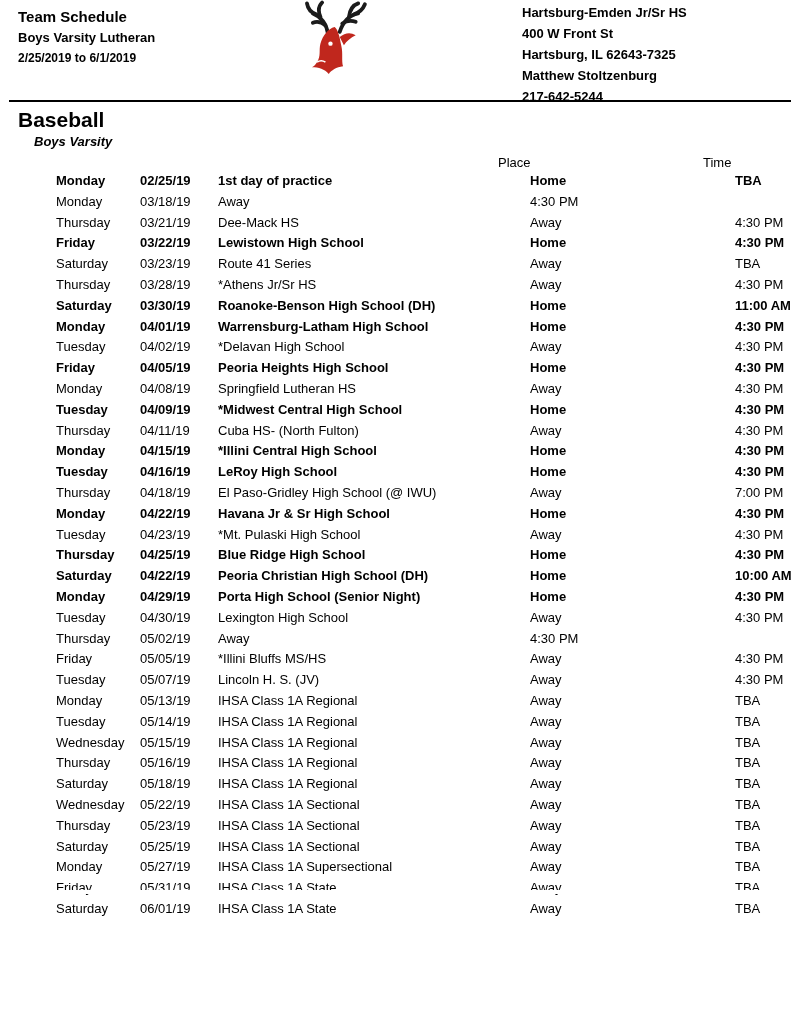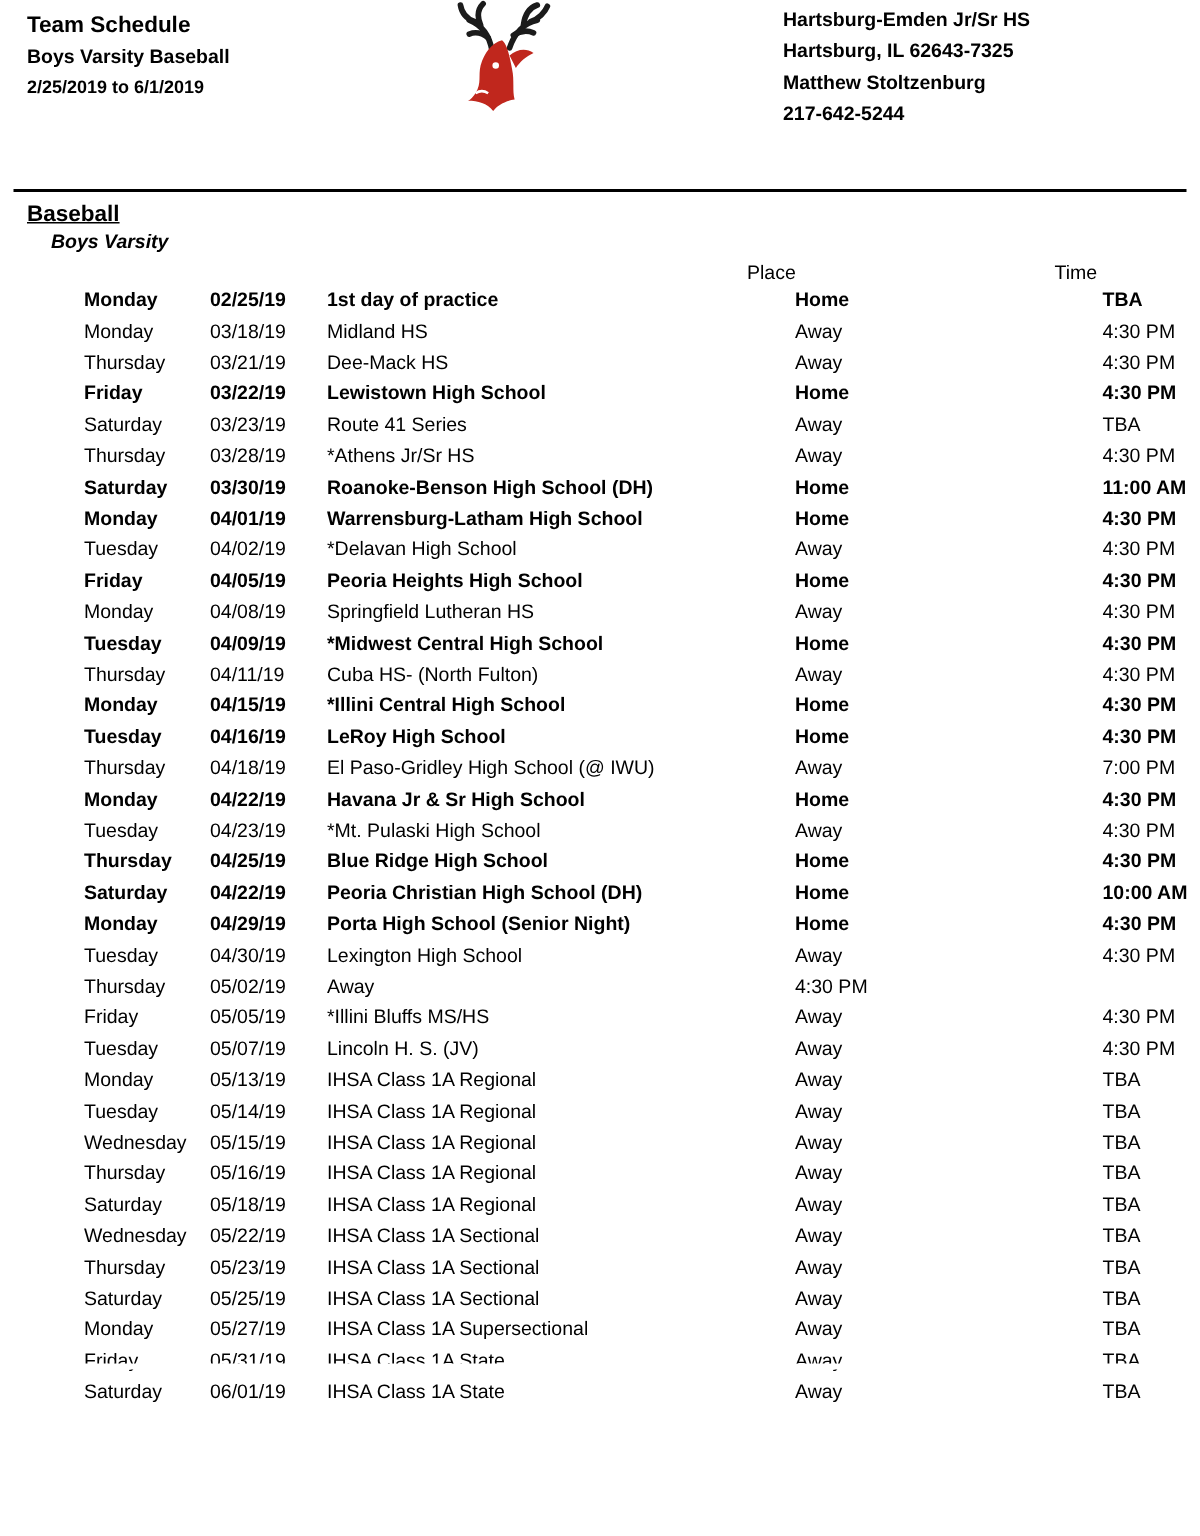--- a/index.html
+++ b/index.html
@@ -4,32 +4,32 @@
 <style>
   * { margin:0; padding:0; box-sizing:border-box; }
   html,body { width:800px; background:#ffffff; }
   body {
     height:1024px;
     font-family:"Liberation Sans", sans-serif;
     color:#000;
     position:relative;
     overflow:hidden;
   }
-  .header { position:relative; height:126px; }
+  .header { position:relative; height:100px; }
   .header-left { position:absolute; left:18px; top:8px; }
   .h-title { font-size:15px; font-weight:bold; }
   .h-sub   { font-size:13px; font-weight:bold; margin-top:5px; }
   .h-range { font-size:12px; font-weight:bold; margin-top:6px; }
   .logo { position:absolute; left:291px; top:0px; width:84px; height:84px; }
   .header-right {
     position:absolute; left:522px; top:2px;
     font-size:13px; font-weight:bold; line-height:21px;
   }
   .rule { border-top:2px solid #000; margin:0 9px; }
-  .sport { font-size:15px; font-weight:bold; margin:6px 0 0 18px;text-decoration:underline; }
+  .sport { font-size:21px; font-weight:bold; margin:6px 0 0 18px; }
   .team  { font-size:13px; font-weight:bold; font-style:italic; margin:2px 0 0 34px; }
 
   .grid-row {
     display:grid;
     grid-template-columns:84px 78px 312px 205px 1fr;
     padding-left:56px;
     font-size:13px;
     height:20.8px;
     line-height:20.8px;
     white-space:nowrap;
@@ -40,21 +40,21 @@
   .sched-row.cut::after {
     content:""; position:absolute; left:0; right:10px; top:58%; height:4px; background:#fff;
   }
 </style>
 </head>
 <body>
 
 <div class="header">
   <div class="header-left">
     <div class="h-title">Team Schedule</div>
-    <div class="h-sub">Boys Varsity Baseball</div>
+    <div class="h-sub">Boys Varsity Lutheran</div>
     <div class="h-range">2/25/2019 to 6/1/2019</div>
   </div>
 
   <div class="logo">
     <svg width="84" height="84" viewBox="0 0 100 100" aria-hidden="true">
       <g fill="none" stroke="#1b1b1b" stroke-width="4.5" stroke-linecap="round">
         <path d="M44 40 C42 28 36 20 26 16"></path>
         <path d="M35 20 C32 13 33 7 37 3"></path>
         <path d="M30 17 C24 15 20 10 19 4"></path>
         <path d="M41 30 C36 26 31 25 26 27"></path>
@@ -65,20 +65,21 @@
       </g>
       <path d="M52 32 C44 34 38 42 35 52 C33 60 36 66 31 74 C29 77 27 79 25 80 C33 80 40 82 45 88 C48 84 54 80 62 79 C60 72 62 64 60 55 C58 44 56 35 52 32 Z" fill="#c0271d"></path>
       <path d="M58 44 C64 39 71 38 77 42 C71 45 66 49 63 54 Z" fill="#c0271d"></path>
       <circle cx="47" cy="52" r="2.6" fill="#fff"></circle>
       <path d="M31 74 C34 72 38 72 41 74" stroke="#fff" stroke-width="2" fill="none"></path>
     </svg>
   </div>
 
   <div class="header-right">
     <div>Hartsburg-Emden Jr/Sr HS</div>
+    <div>400 W Front St</div>
     <div>Hartsburg, IL 62643-7325</div>
     <div>Matthew Stoltzenburg</div>
     <div>217-642-5244</div>
   </div>
 </div>
 
 <div class="rule"></div>
 
 <div class="sport">Baseball</div>
 <div class="team">Boys Varsity</div>
@@ -96,21 +97,20 @@
     <span>Monday</span>
     <span>02/25/19</span>
     <span>1st day of practice</span>
     <span>Home</span>
     <span>TBA</span>
   </div>
 
   <div class="grid-row sched-row">
     <span>Monday</span>
     <span>03/18/19</span>
-    <span>Midland HS</span>
     <span>Away</span>
     <span>4:30 PM</span>
   </div>
 
   <div class="grid-row sched-row">
     <span>Thursday</span>
     <span>03/21/19</span>
     <span>Dee-Mack HS</span>
     <span>Away</span>
     <span>4:30 PM</span>

